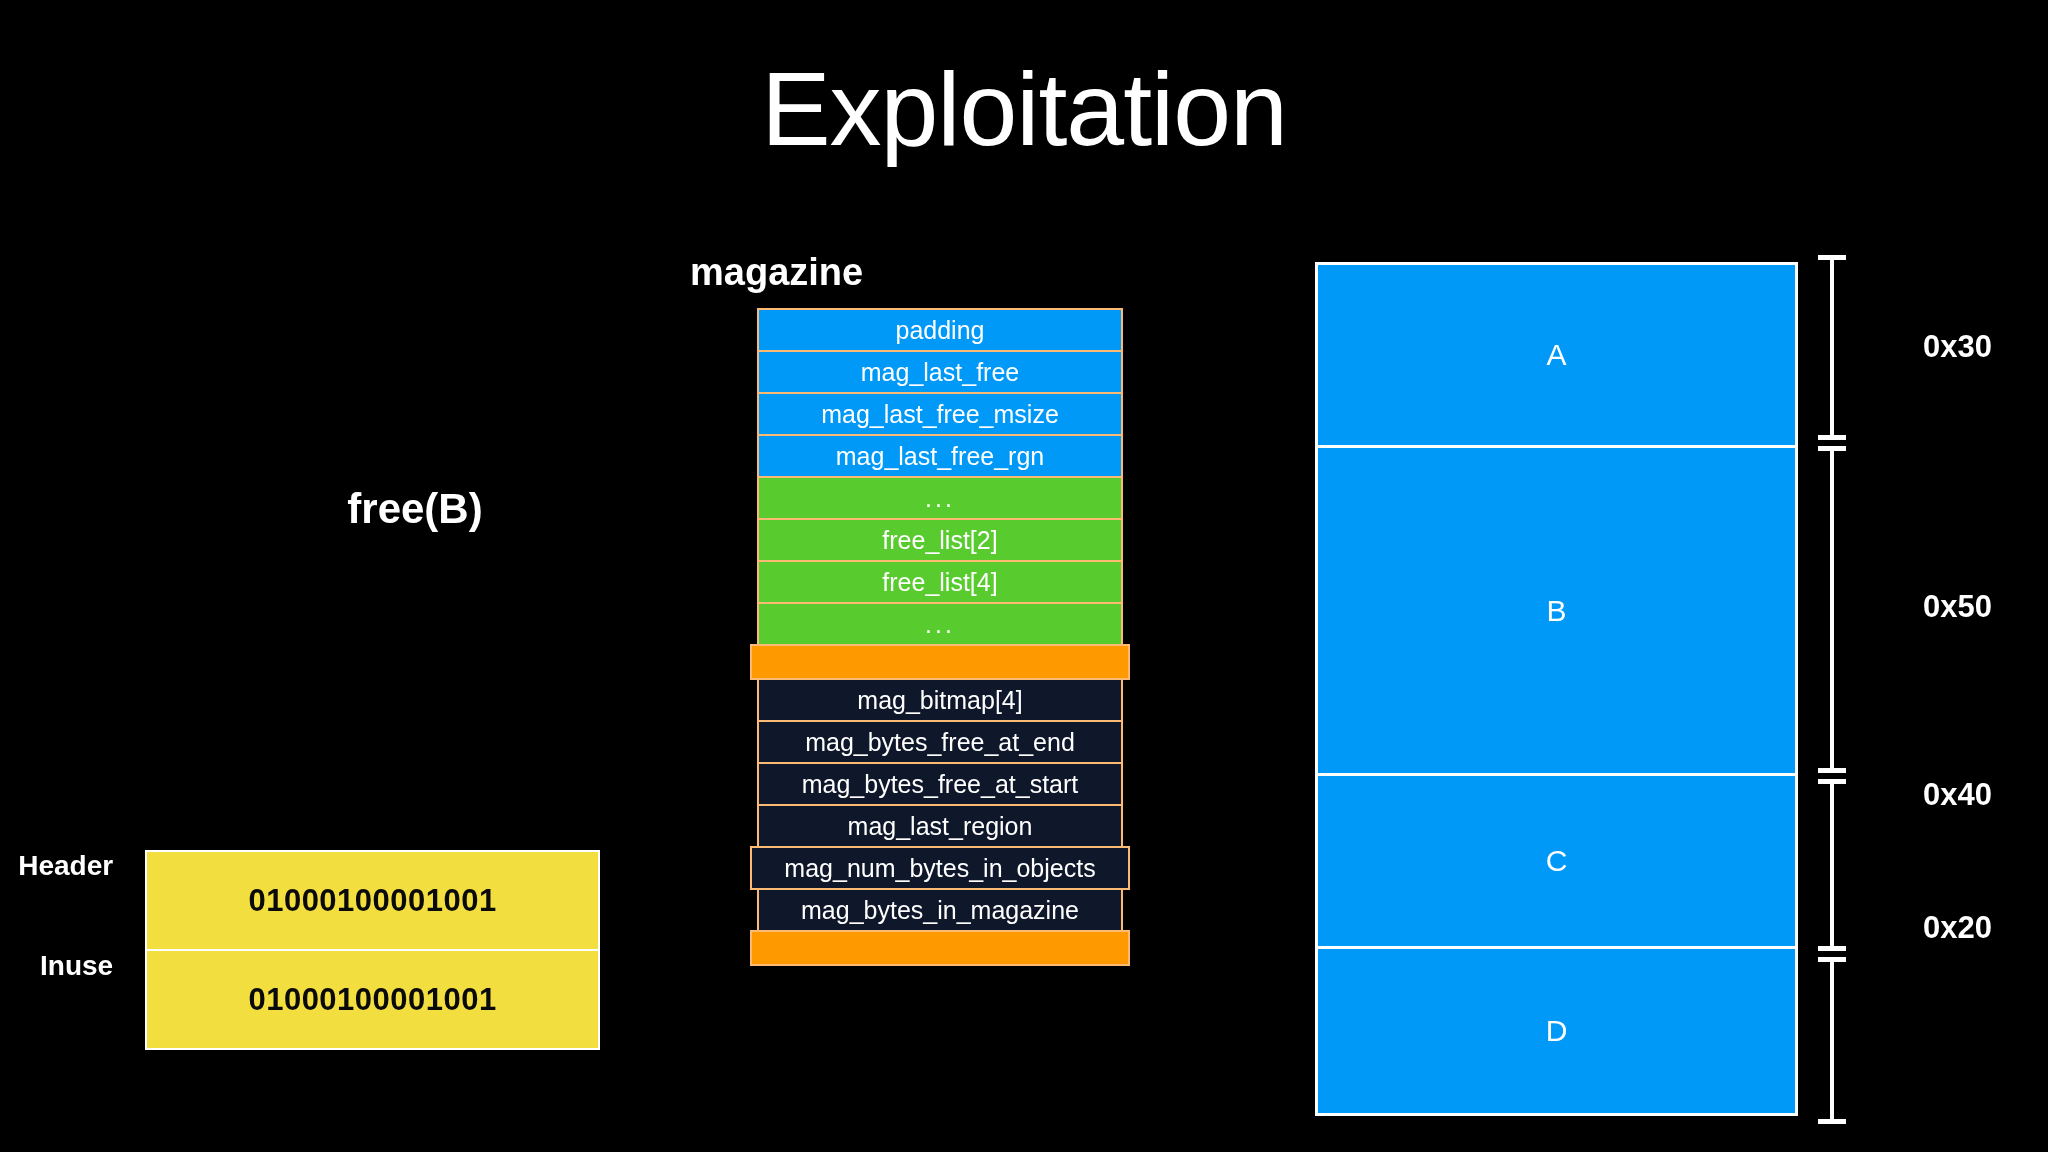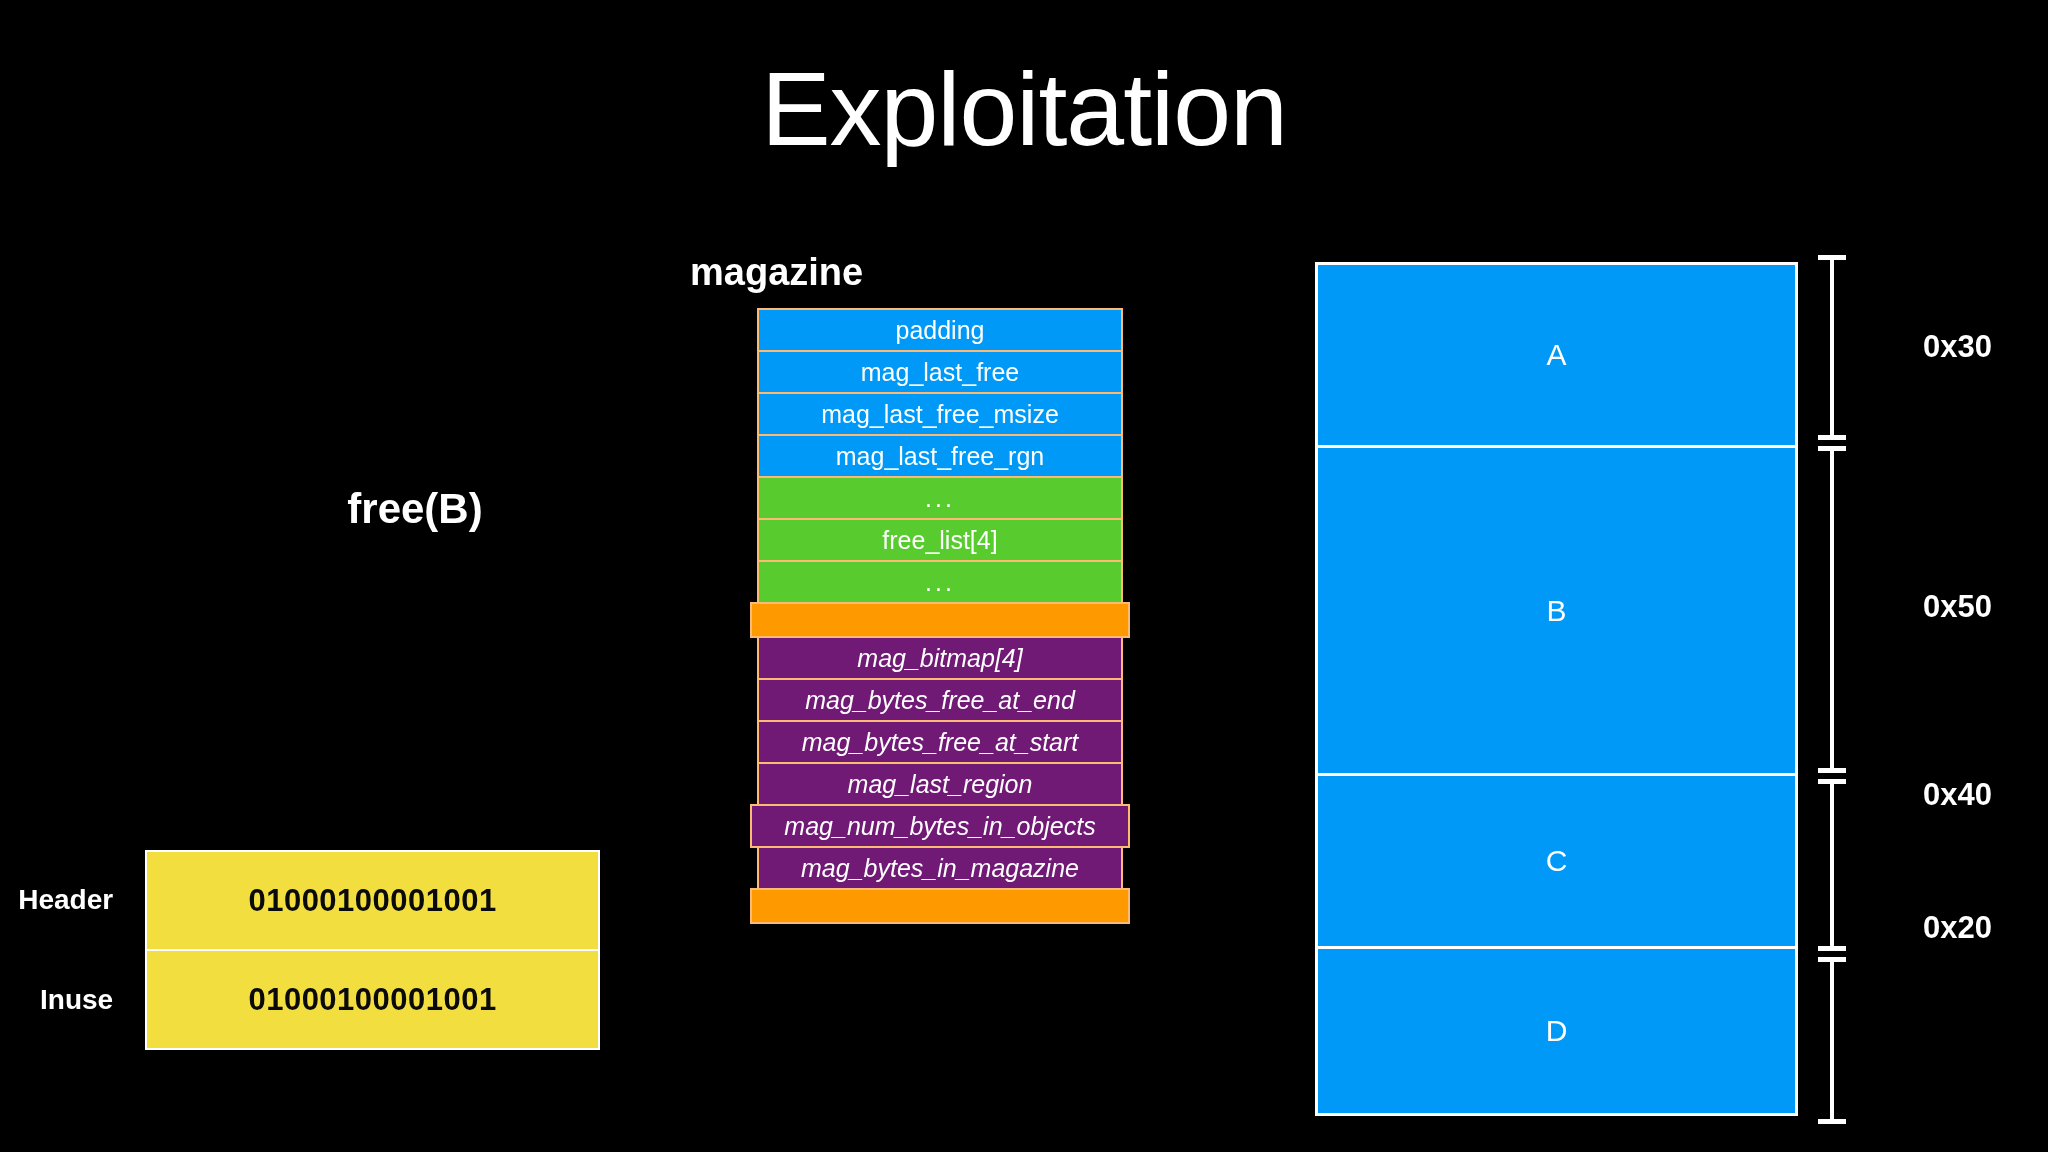--- a/index.html
+++ b/index.html
@@ -50,21 +50,20 @@
     top: 850px;
     width: 600px;
     height: 200px;
   }
   .hi-row {
     position: absolute;
     left: 0;
     width: 600px;
     height: 100px;
     display: flex;
-    align-items: center;
     gap: 20px;
   }
   .hi-row.row0 { top: 0px; }
   .hi-row.row1 { top: 100px; }
   .hi-label {
     width: 127px;
     text-align: right;
     padding-right: 12px;
     font-size: 28px;
     font-weight: bold;
@@ -114,21 +113,21 @@
     font-size: 25px;
     color: #ffffff;
     height: 44px;
     line-height: 1;
     white-space: nowrap;
   }
   .mag-row:first-child { margin-top: 0; }
   .mag-row.blue   { background: #0099F7; }
   .mag-row.green  { background: #58CC2E; }
   .mag-row.orange { background: #FF9900; }
-  .mag-row.red    { background: #701a75; font-style: italic; }
+  .mag-row.red    { background: #0f172a; }
   .mag-row.wide   { width: 380px; margin-left: -7px; }
   .mag-row.spacer { height: 36px; }
   .mag-row.ellipsis { letter-spacing: 3px; }
 
   
   #heap-blocks {
     position: absolute;
     left: 1315px;
     top: 262px;
     width: 483px;
@@ -206,20 +205,21 @@
 </div>
 
 <div id="magazine-title">magazine</div>
 
 <div id="magazine-table">
   <div class="mag-row blue">padding</div>
   <div class="mag-row blue">mag_last_free</div>
   <div class="mag-row blue">mag_last_free_msize</div>
   <div class="mag-row blue">mag_last_free_rgn</div>
   <div class="mag-row green ellipsis">...</div>
+  <div class="mag-row green">free_list[2]</div>
   <div class="mag-row green">free_list[4]</div>
   <div class="mag-row green ellipsis">...</div>
   <div class="mag-row orange spacer wide"></div>
   <div class="mag-row red">mag_bitmap[4]</div>
   <div class="mag-row red">mag_bytes_free_at_end</div>
   <div class="mag-row red">mag_bytes_free_at_start</div>
   <div class="mag-row red">mag_last_region</div>
   <div class="mag-row red wide">mag_num_bytes_in_objects</div>
   <div class="mag-row red">mag_bytes_in_magazine</div>
   <div class="mag-row orange spacer wide"></div>

